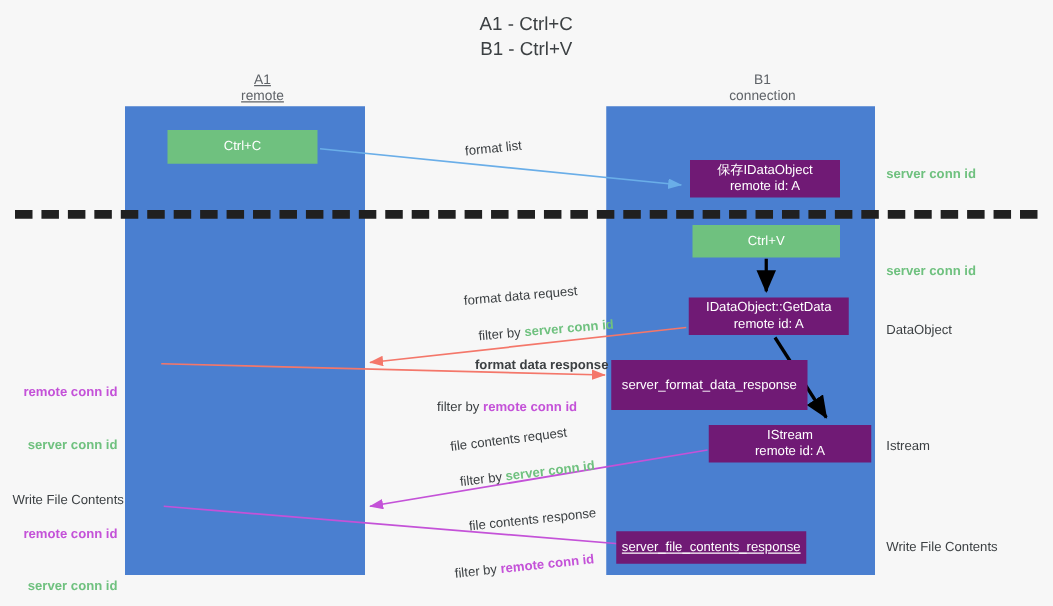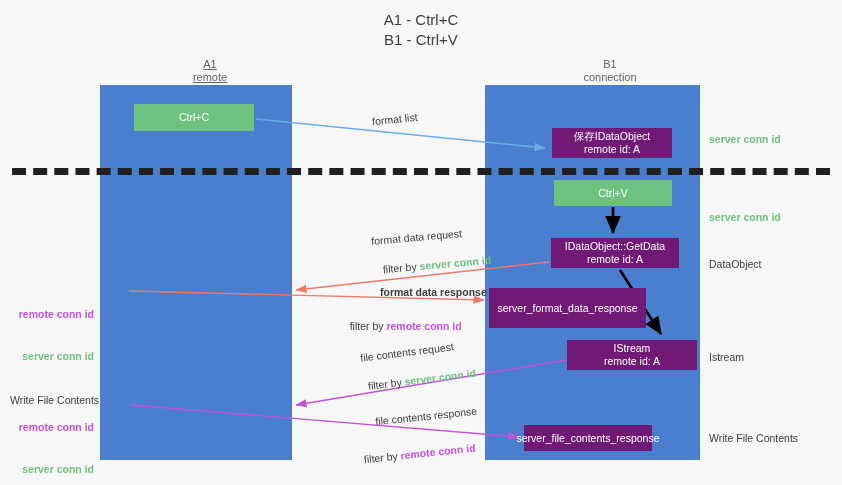--- a/index.html
+++ b/index.html
@@ -86,21 +86,21 @@
   .box .l2 { font-size: 10.5px; }
 
   #box-ctrlc   { left: 134px; top: 104px; width: 120px; height: 27px; }
   #box-setdata { left: 552px; top: 128px; width: 120px; height: 30px; }
   #box-ctrlv   { left: 554px; top: 180px; width: 118px; height: 26px; }
   #box-getdata { left: 551px; top: 238px; width: 128px; height: 30px; }
   #box-istream { left: 567px; top: 340px; width: 130px; height: 30px; }
   #box-sfdreq  { left: 129px; top: 277px; width: 162px; height: 26px; }
   #box-sfdres  { left: 489px; top: 288px; width: 157px; height: 40px; }
   #box-sfcreq  { left: 129px; top: 393px; width: 160px; height: 26px; }
-  #box-sfcres  { left: 524px; top: 425px; width: 128px; height: 26px; }
+  #box-sfcres  { left: 493px; top: 425px; width: 152px; height: 26px; text-decoration: underline; }
 
   
   .side-label {
     font-size: 10.5px;
     line-height: 14px;
     white-space: pre;
   }
   .green-txt  { color: #6fc17f; font-weight: bold; }
   .purple-txt { color: #c452d8; font-weight: bold; }
   .dark-txt   { color: #3c4043; }

